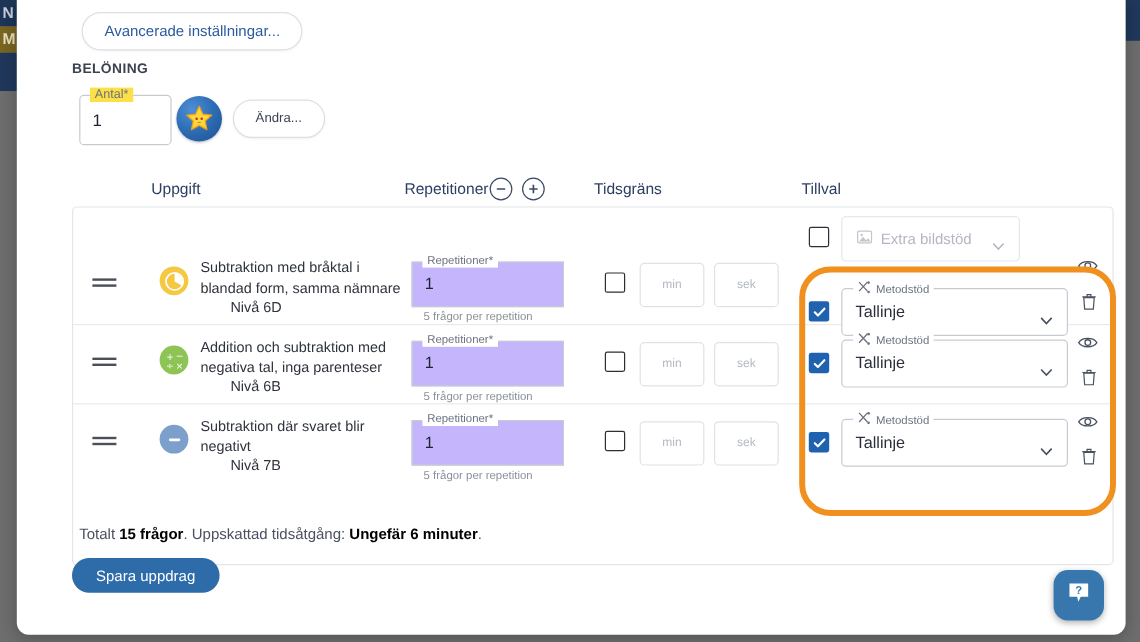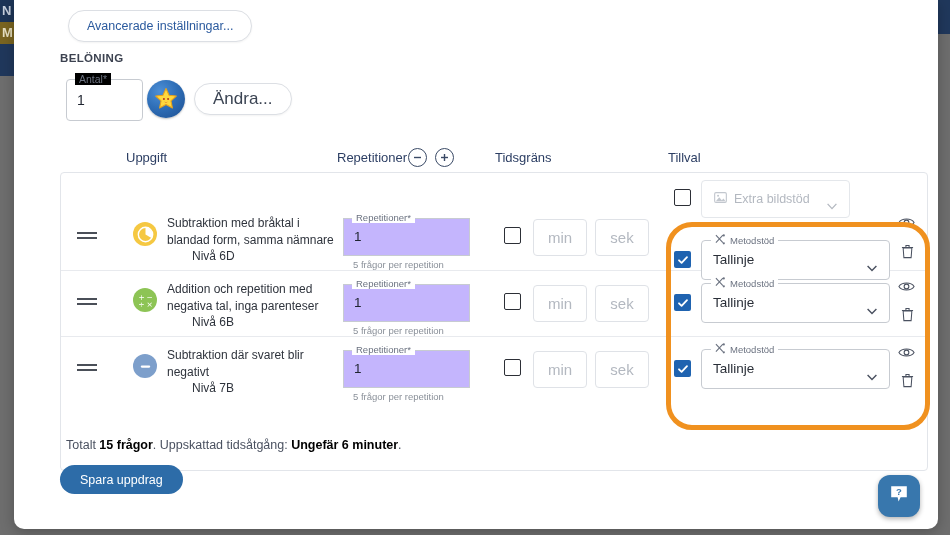--- a/index.html
+++ b/index.html
@@ -51,37 +51,37 @@
   }
   .sec-beloning { top:52px; }
   .sec-uppgifter { top:133px;margin-top:42px; }
 
   
   .antal-field {
     position:absolute; left:52px; top:79px; width:77px; height:42px;
     border:1px solid #c7cbd1; border-radius:4px; background:#fff;
   }
   .antal-legend {
-    position:absolute; left:8px; top:-7px; background:#000000; padding:0 4px;
+    position:absolute; left:8px; top:-7px; background:#fde047; padding:0 4px;
     font-size:10.5px; color:#6b7280;
   }
   .antal-value { position:absolute; left:10px; top:12px; font-size:14px; color:#1f2430; }
 
   .star-badge {
     position:absolute; left:133px; top:80px; width:38px; height:38px; border-radius:50%;
     background: radial-gradient(circle at 34% 30%, #4d8fd6 0%, #2f6fb8 45%, #1d4e8f 100%);
     box-shadow:0 1px 2px rgba(0,0,0,.25);
     display:flex; align-items:center; justify-content:center;
   }
 
   .andra-btn {
     position:absolute; left:180px; top:83px; height:32px; padding:4px 18px;
     display:flex; align-items:center;
     border:1px solid #dcdfe4; border-radius:18px; background:#fff;
-    color:#3b4453; font-size:17px; cursor:pointer;
+    color:#3b4453; font-size:11px; cursor:pointer;
     box-shadow:0 1px 2px rgba(0,0,0,.05);
   }
 
   
   .table-head { position:absolute; left:46px; top:150px; width:868px; height:22px; }
   .th { position:absolute; font-size:13px; color:#2c3e63; top:0; }
   .th-uppgift    { left:66px; }
   .th-repetition { left:277px; }
   .th-tidsgrans  { left:435px; }
   .th-tillval    { left:608px; }
@@ -136,21 +136,21 @@
     position:absolute; left:292px; top:54px; font-size:9.5px; color:#8a9099;
   }
 
   .time-check {
     position:absolute; left:443px; top:22px; width:17px; height:17px;
     border:1.6px solid #2c2f36; border-radius:2px; background:#fff; cursor:pointer;
   }
   .time-box {
     position:absolute; top:14px; width:54px; height:37px;
     border:1px solid #dfe2e7; border-radius:4px; background:#fff;
-    font-size:15px; color:#b3b8c0;
+    font-size:10px; color:#b3b8c0;
     display:flex; align-items:center; justify-content:center;
   }
   .time-min { left:472px; }
   .time-sek { left:534px; }
 
   
   .tillval-check {
     position:absolute; left:613px; top:23px; width:17px; height:17px;
     border-radius:2px; background:#1f63b0; cursor:pointer;
     display:flex; align-items:center; justify-content:center;
@@ -369,21 +369,21 @@
             </div>
           <div class="task-icon arith">
             <svg width="17" height="17" viewBox="0 0 18 18">
               <text x="1.6" y="8.2" font-size="8" fill="#fff" font-family="DejaVu Sans, sans-serif">+</text>
               <text x="10" y="8" font-size="8" fill="#fff" font-family="DejaVu Sans, sans-serif">−</text>
               <text x="1.4" y="16.4" font-size="8" fill="#fff" font-family="DejaVu Sans, sans-serif">÷</text>
               <text x="10" y="16.4" font-size="8" fill="#fff" font-family="DejaVu Sans, sans-serif">×</text>
             </svg>
           </div>
           <div class="task-text">
-            <div>Addition och repetition med</div>
+            <div>Addition och subtraktion med</div>
             <div>negativa tal, inga parenteser</div>
             <div class="lvl">Nivå 6B</div>
           </div>
           <div class="rep-box">
             <span class="rep-legend">Repetitioner*</span>
             <span class="rep-value">1</span>
           </div>
           <div class="rep-help">5 frågor per repetition</div>
           <div class="time-check"></div>
           <div class="time-box time-min">min</div>

